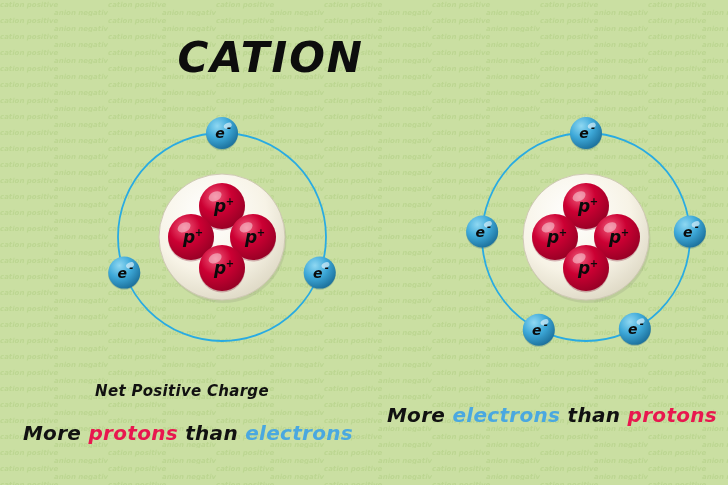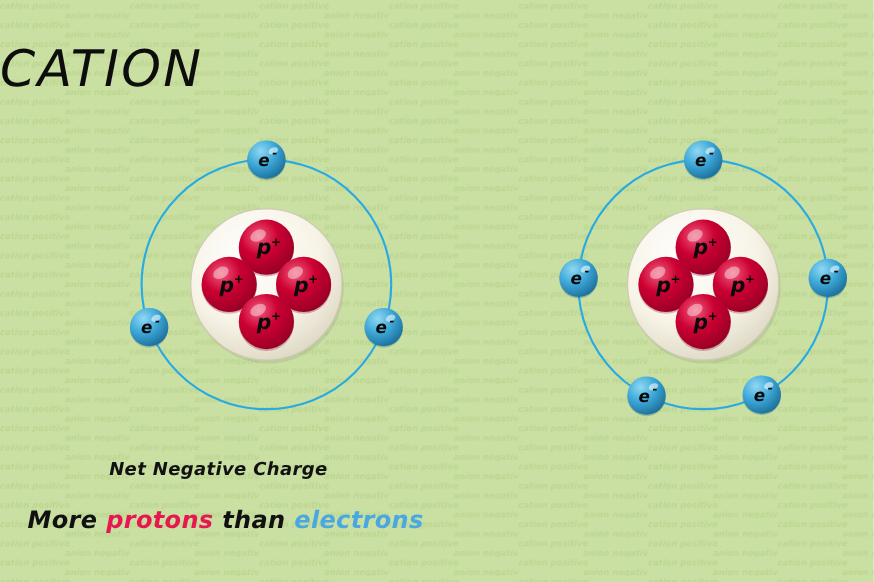--- a/index.html
+++ b/index.html
@@ -27,24 +27,24 @@
     inset: 0;
     z-index: 0;
     pointer-events: none;
   }
 
   
   .ion-title {
     position: absolute;
     top: 33px;
     width: 364px;
-    text-align: left;
+    text-align: right;
     font-family: "DejaVu Sans", sans-serif;
     font-size: 42px;
-    font-weight: normal;
+    font-weight: bold;
     font-style: italic;
     letter-spacing: 2px;
     color: #0d0d0d;
     z-index: 6;
     white-space: nowrap;
   }
   #cation-title { left: 0px; }
   #anion-title  { left: 364px; }
 
   
@@ -267,25 +267,31 @@
         <g>
           <circle cx="174.82504252973266" cy="219.0265496573284" r="16" fill="#0e4f74" opacity="0.25"></circle>
           <circle cx="174.82504252973266" cy="217.8265496573284" r="16" fill="url(#eg1)"></circle>
           <ellipse cx="180.58504252973265" cy="210.4665496573284" rx="4.16" ry="2.72" fill="#ffffff" opacity="0.55" transform="rotate(-25 180.58504252973265 210.4665496573284)"></ellipse>
           <text x="172.82504252973266" y="222.8265496573284" text-anchor="middle" class="particle-label electron-label">e</text>
           <text x="181.82504252973266" y="215.8265496573284" text-anchor="middle" class="particle-label sup-label">-</text>
         </g>
       </svg></div>
 
   <div class="caption-block" id="cation-captions">
-    <div class="caption-net">Net Negative Charge</div>
+    <div class="caption-net">Net Positive Charge</div>
     <div class="caption-cmp">
       <span>More</span>
       <span class="cmp-proton" style="color: rgb(232, 23, 79);">protons</span>
       <span>than</span>
       <span class="cmp-electron" style="color: rgb(74, 168, 224);">electrons</span>
     </div>
   </div>
 
   <div class="caption-block" id="anion-captions">
+    <div class="caption-cmp">
+      <span>More</span>
+      <span class="cmp-electron" style="color: rgb(74, 168, 224);">electrons</span>
+      <span>than</span>
+      <span class="cmp-proton" style="color: rgb(232, 23, 79);">protons</span>
+    </div>
   </div>
 
 </div>
 
 </body></html>

